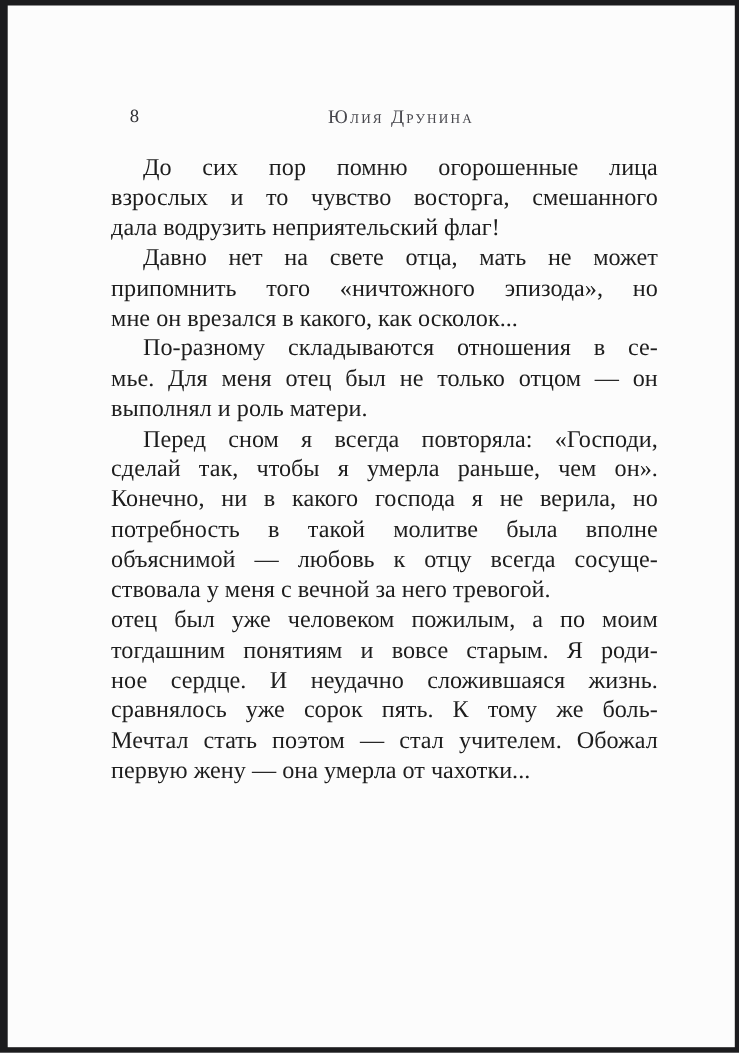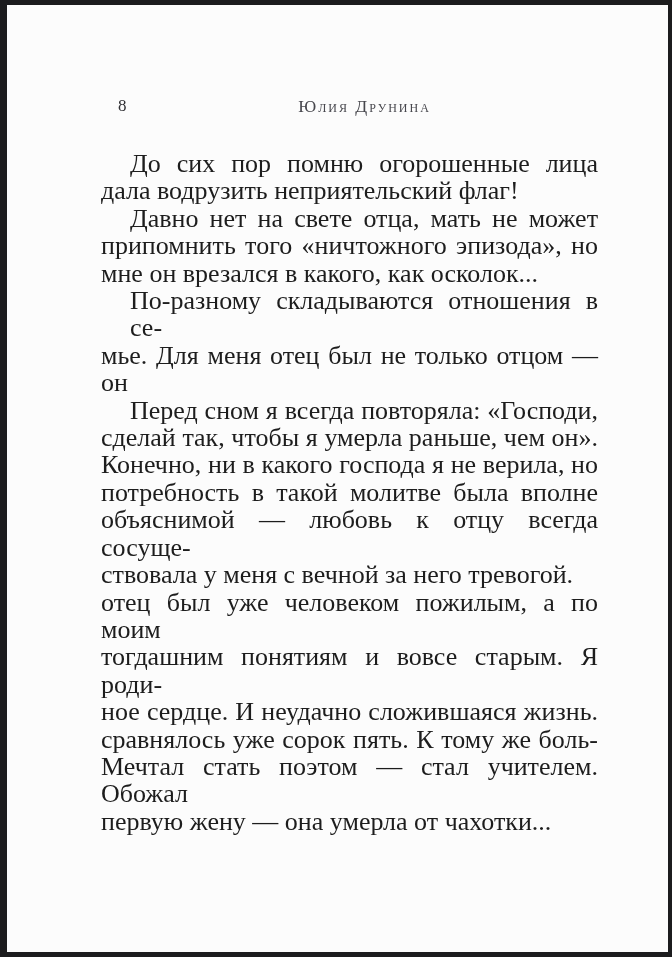--- a/index.html
+++ b/index.html
@@ -43,23 +43,23 @@
     transform:translateX(-50%);
     white-space:nowrap;
     font-variant:small-caps;
     letter-spacing:2px;
     font-size:17.5px;
     line-height:22px;
     color:var(--header-ink);
     text-align:center;
   }
   .body-text{
-    margin-top:33px;
+    margin-top:21px;
     color:var(--ink);
-    font-size:26px;
+    font-size:22px;
     line-height:27.4px;
   }
   .tl{
     text-align:justify;
     text-align-last:justify;
     white-space:normal;
   }
   .tl.end{
     text-align:right;
     text-align-last:left;
@@ -73,30 +73,32 @@
 
 <div class="paper">
   <div class="text-block">
     <div class="running-head">
       <span class="page-number">8</span>
       <span class="running-title">Юлия Друнина</span>
     </div>
     <div class="body-text">
         <div>
           <div class="tl ind">До сих пор помню огорошенные лица</div>
+          <div class="tl">взрослых и то чувство восторга, смешанного</div>
           <div class="tl end">дала водрузить неприятельский флаг!</div>
         </div>
         <div>
           <div class="tl ind">Давно нет на свете отца, мать не может</div>
           <div class="tl">припомнить того «ничтожного эпизода», но</div>
           <div class="tl end">мне он врезался в какого, как осколок...</div>
         </div>
         <div>
           <div class="tl ind">По-разному складываются отношения в се-</div>
           <div class="tl">мье. Для меня отец был не только отцом — он</div>
+          <div class="tl end">выполнял и роль матери.</div>
         </div>
         <div>
           <div class="tl ind">Перед сном я всегда повторяла: «Господи,</div>
           <div class="tl">сделай так, чтобы я умерла раньше, чем он».</div>
           <div class="tl">Конечно, ни в какого господа я не верила, но</div>
           <div class="tl">потребность в такой молитве была вполне</div>
           <div class="tl">объяснимой — любовь к отцу всегда сосуще-</div>
           <div class="tl end">ствовала у меня с вечной за него тревогой.</div>
         </div>
         <div>

